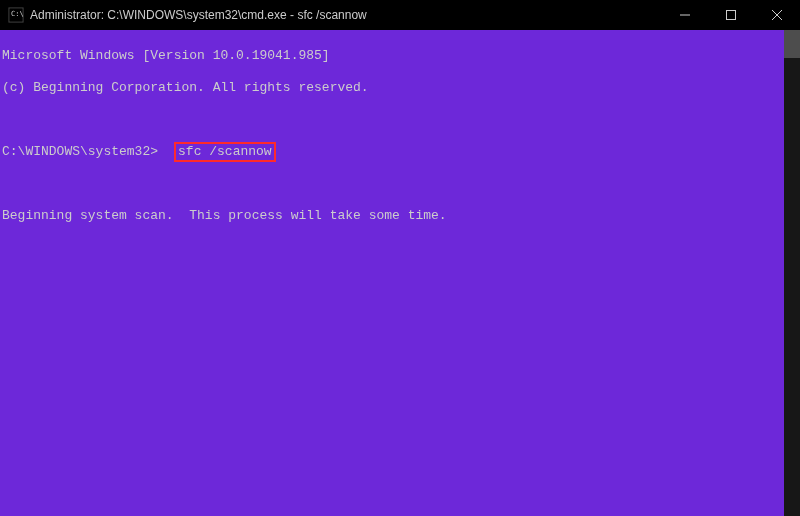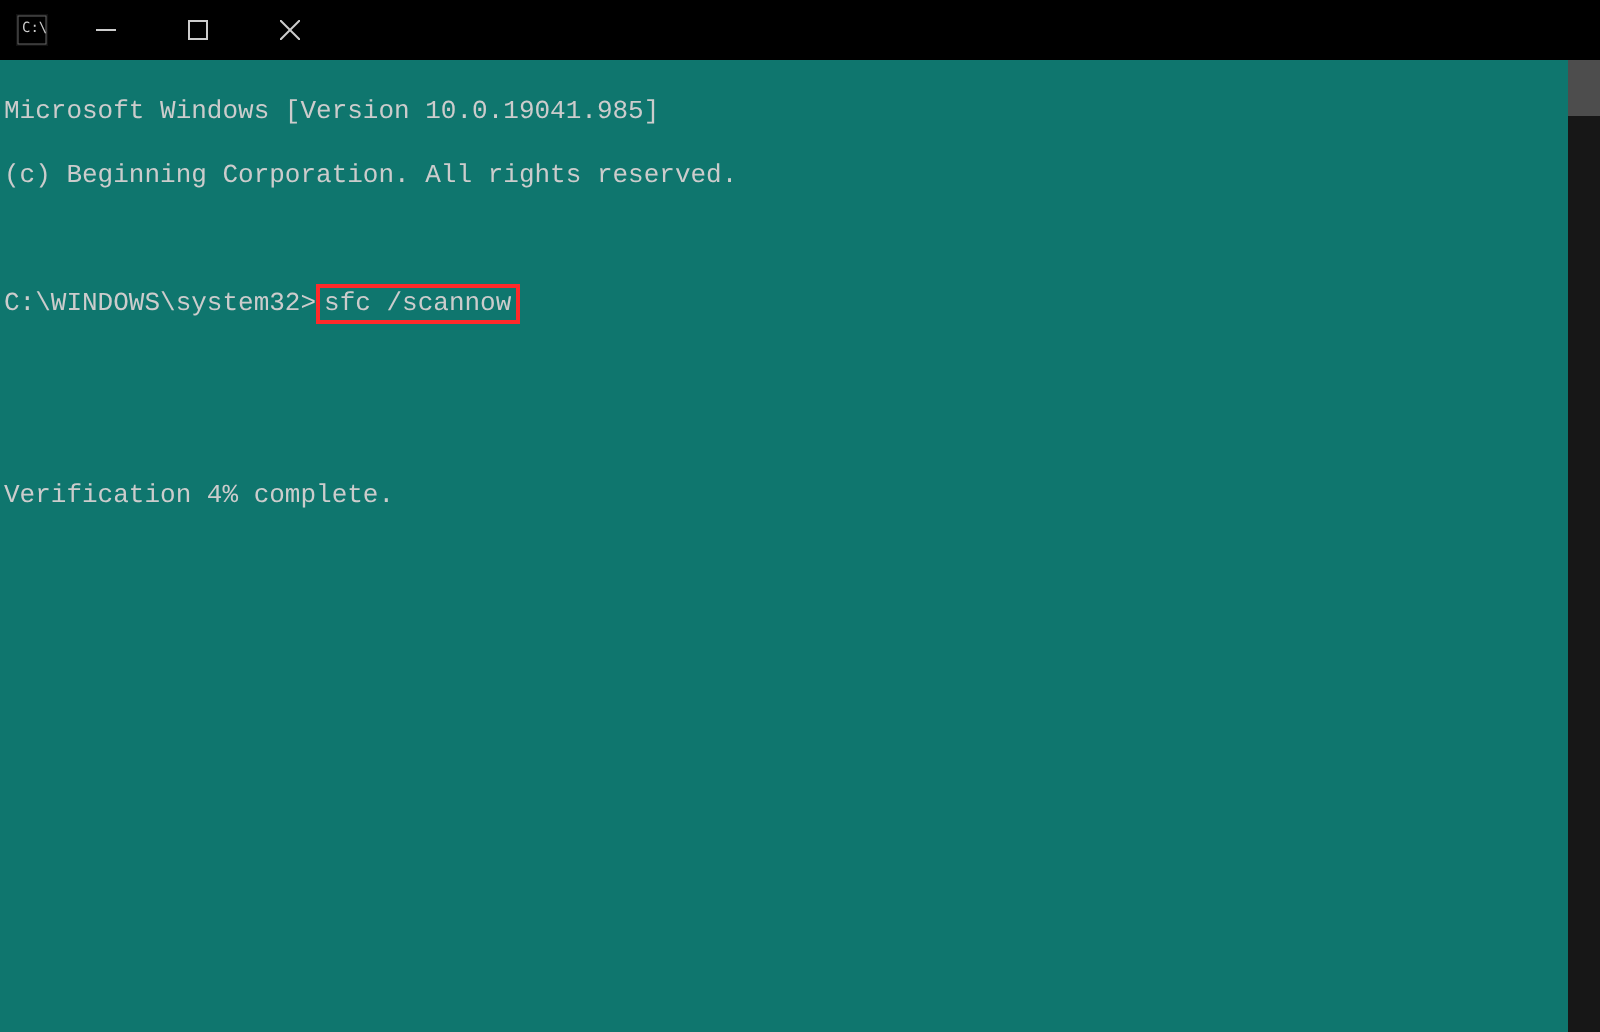--- a/index.html
+++ b/index.html
@@ -59,21 +59,21 @@
     .window-btn svg {
       width: 10px;
       height: 10px;
     }
     .terminal-body {
       position: absolute;
       top: 30px;
       left: 0;
       right: 16px;
       bottom: 0;
-      background: #0f766e;
+      background: #6d28d9;
       color: #cccccc;
       font-size: 13px;
       line-height: 16px;
       padding: 2px 0 0 2px;
       white-space: pre;
       font-family: Consolas, 'Courier New', monospace;
     }
     .scrollbar-track {
       position: absolute;
       top: 30px;
@@ -87,40 +87,41 @@
       top: 0;
       right: 0;
       width: 16px;
       height: 28px;
       background: #4d4d4d;
     }
     .highlight-box {
       display: inline-block;
       border: 2px solid #ff2a2a;
       padding: 0 2px;
-      margin: -2px 0;
+      margin: -2px 16px;
     }
     .line {
       display: block;
     }
     .blank {
       height: 16px;
     }
   </style>
 </head>
 <body>
 
 <div class="titlebar">
   <span class="titlebar-icon">
     <svg viewBox="0 0 16 16">
       <rect x="0" y="0" width="16" height="16" fill="#111"></rect>
       <rect x="1" y="1" width="14" height="14" fill="#000" stroke="#666" stroke-width="0.5"></rect>
       <text x="3" y="9" font-size="7" fill="#ccc" font-family="monospace">C:\</text>
     </svg>
   </span>
+  <span class="titlebar-title">Administrator: C:\WINDOWS\system32\cmd.exe - sfc  /scannow</span>
   <div class="window-controls">
     <div class="window-btn">
       <svg viewBox="0 0 10 10">
           <line x1="0" y1="5" x2="10" y2="5" stroke="#ccc" stroke-width="1"></line>
         </svg>
     </div>
     <div class="window-btn">
       <svg viewBox="0 0 10 10">
           <rect x="0.5" y="0.5" width="9" height="9" fill="none" stroke="#ccc" stroke-width="1"></rect>
         </svg>
@@ -133,19 +134,19 @@
     </div>
   </div>
 </div>
 
 <div class="terminal-body">
 <span class="line">Microsoft Windows [Version 10.0.19041.985]</span>
 <span class="line">(c) Beginning Corporation. All rights reserved.</span>
 <div class="blank"></div>
 <span class="line"><span>C:\WINDOWS\system32&gt;</span><span class="highlight-box"><span>sfc /scannow</span></span></span>
 <div class="blank"></div>
+<span class="line">Beginning system scan.  This process will take some time.</span>
 <div class="blank"></div>
-<span class="line">Verification 4% complete.</span>
 </div>
 
 <div class="scrollbar-track">
   <div class="scrollbar-thumb"></div>
 </div>
 
 </body></html>

